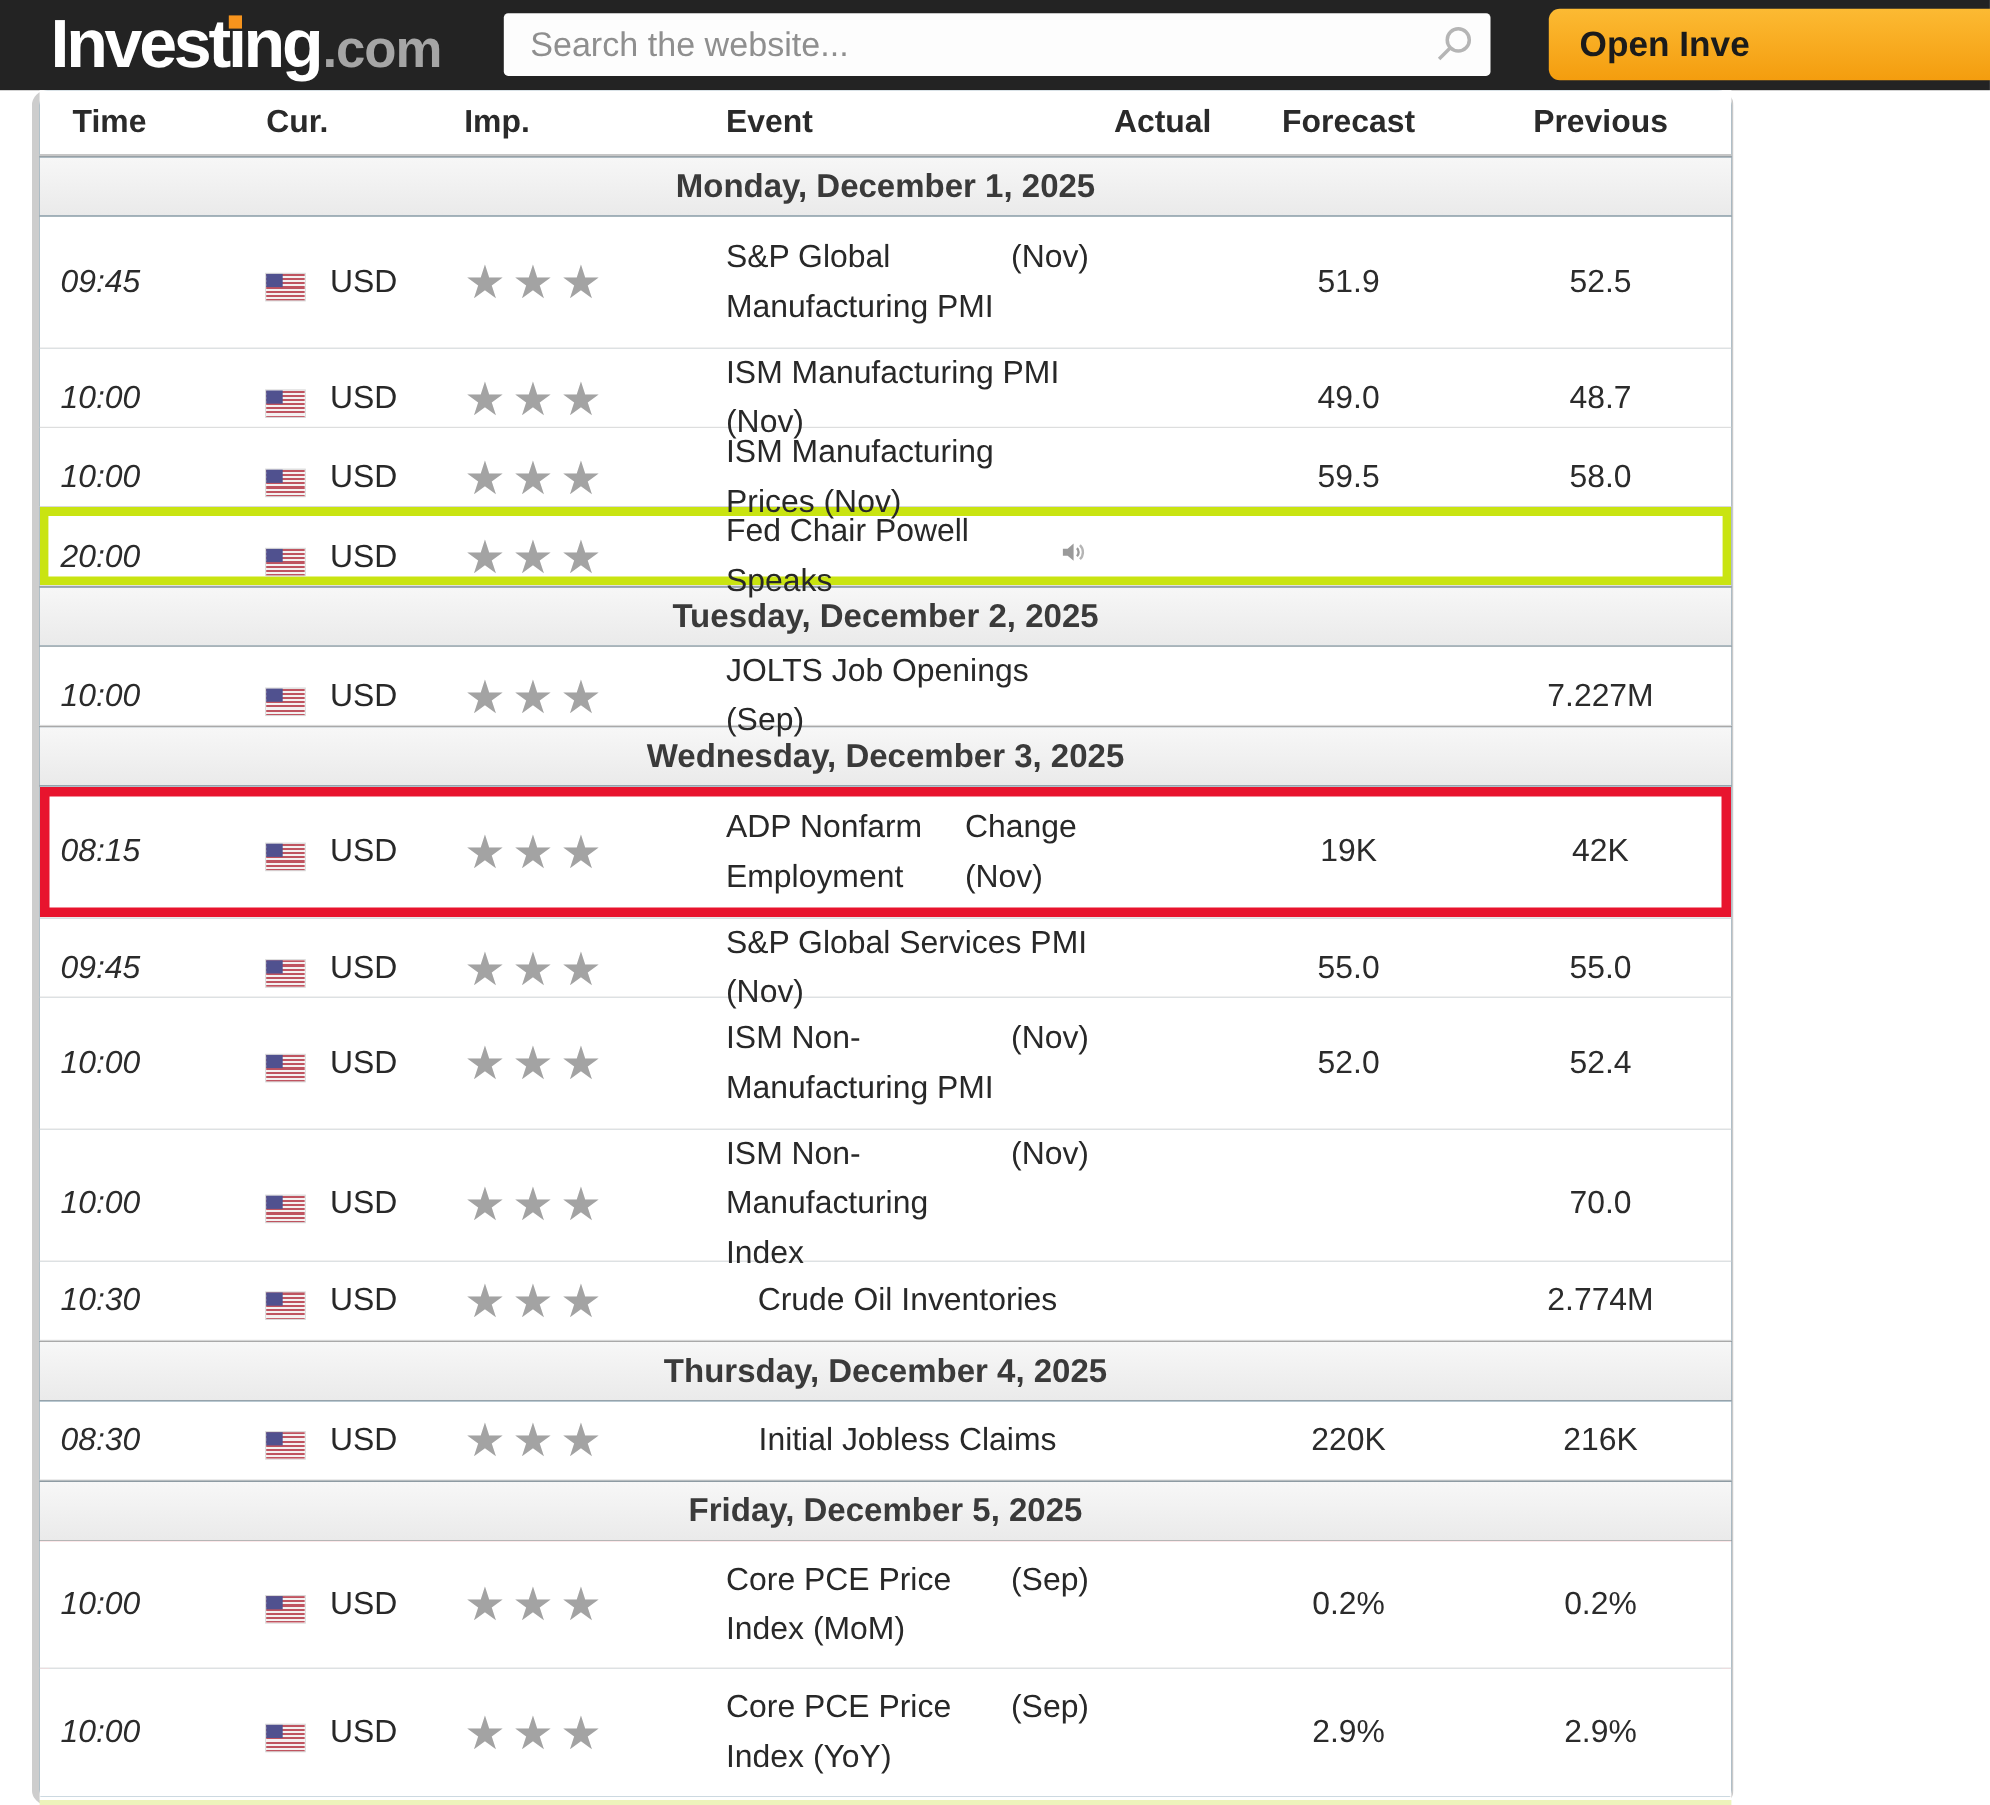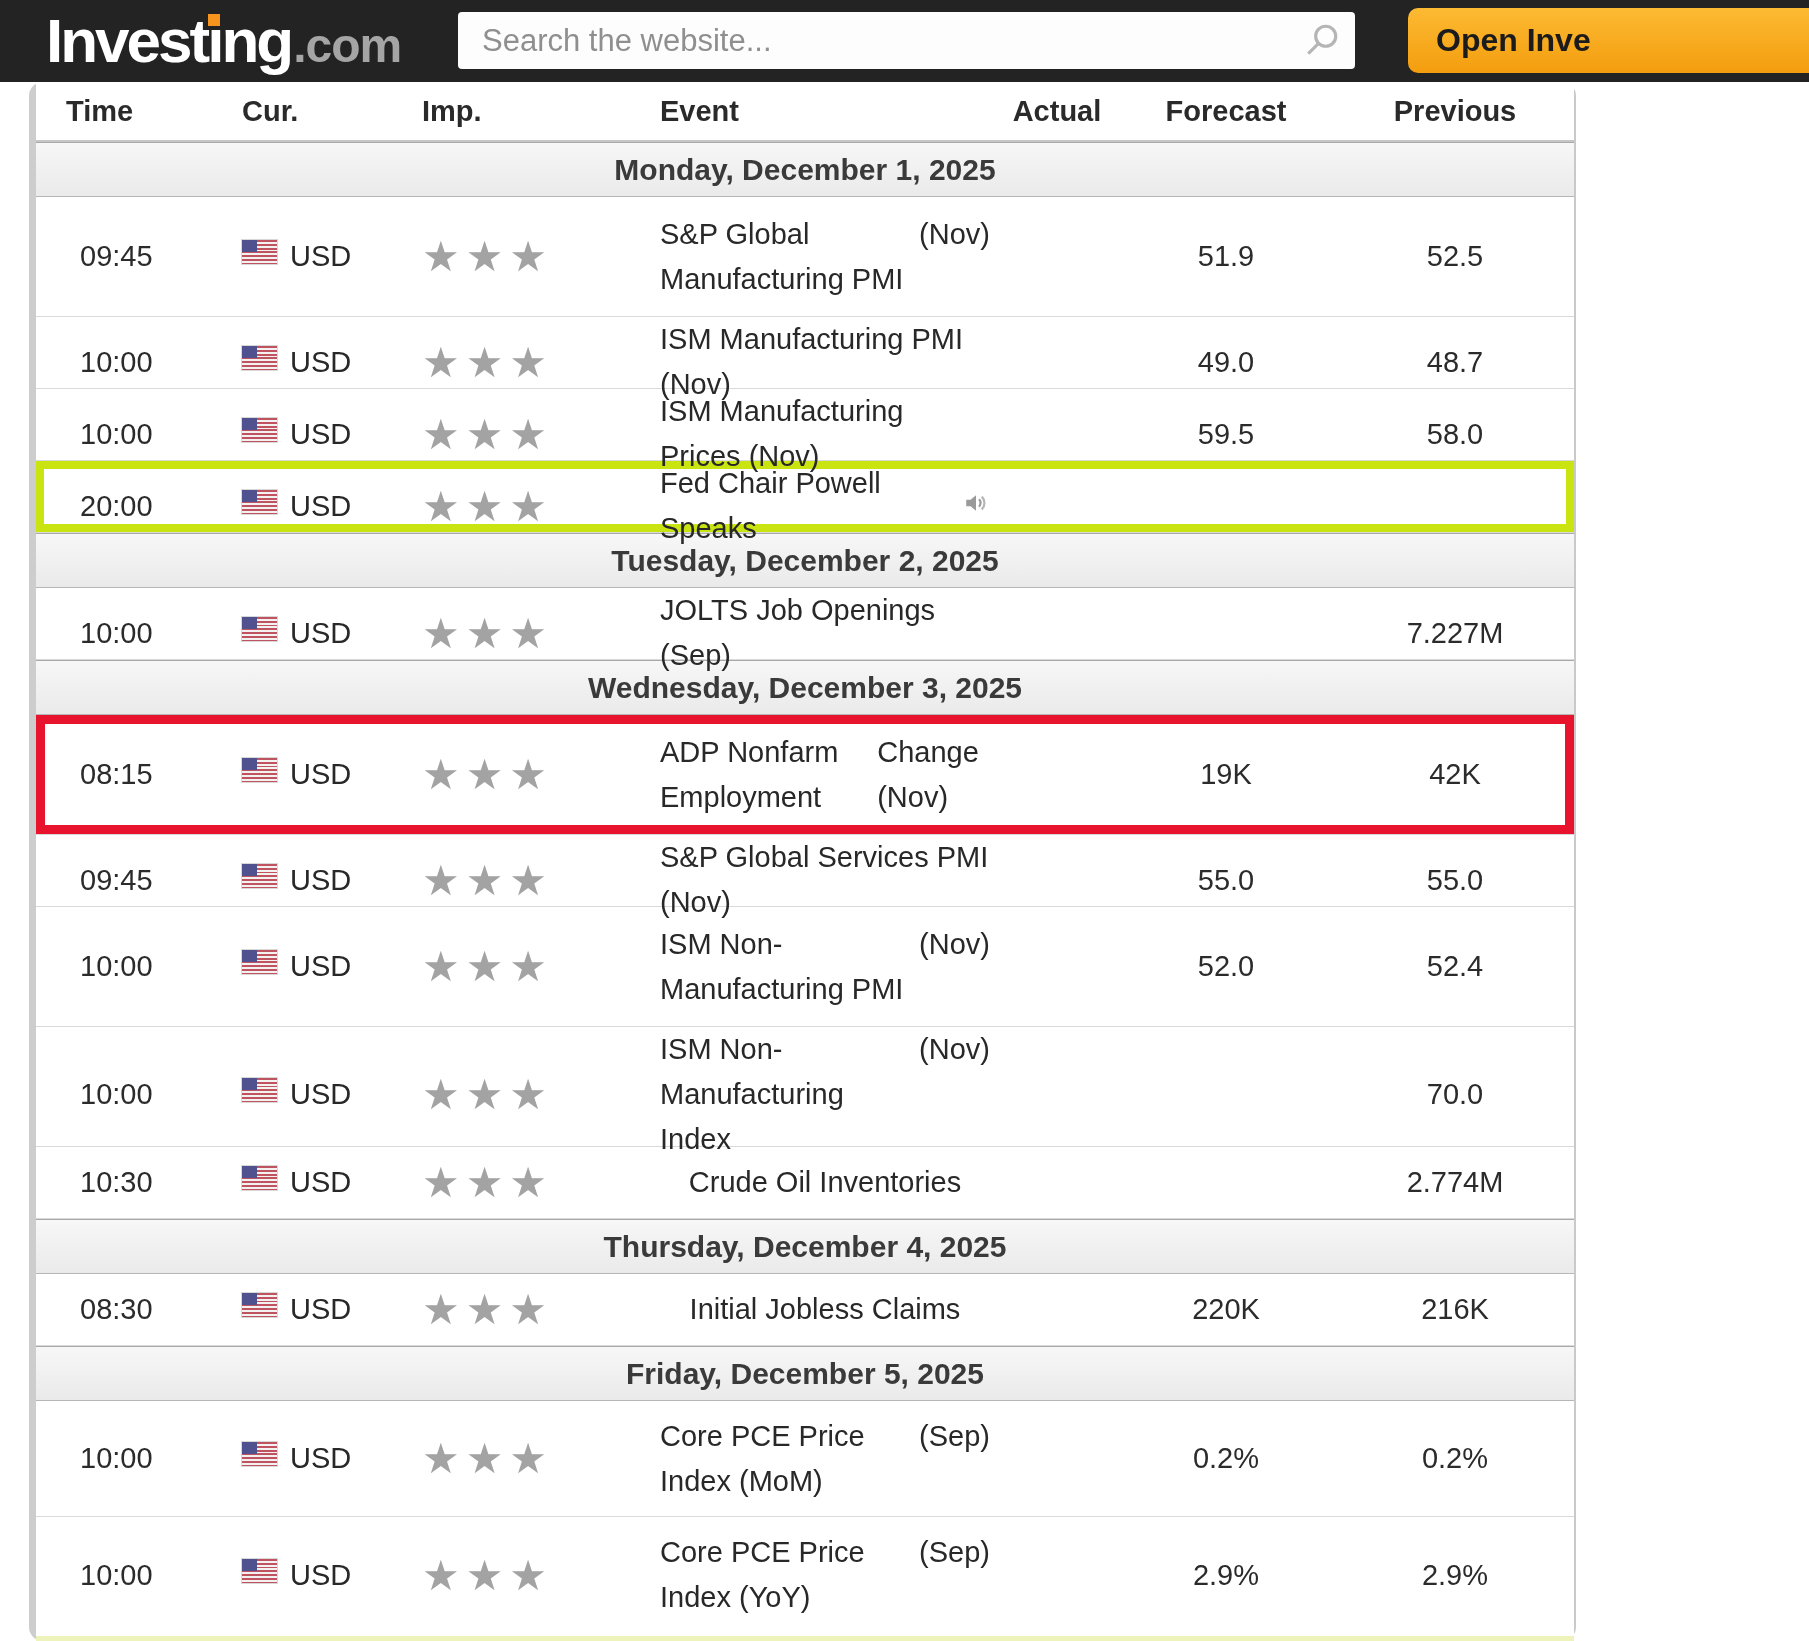--- a/index.html
+++ b/index.html
@@ -44,22 +44,22 @@
   .date { height:55px; display:flex; align-items:center; justify-content:center;
           background:linear-gradient(180deg,#f7f7f7,#eaeaea);
           border-top:1px solid #a9a9a9; border-bottom:1px solid #b6b6b6;
           font-size:30px; font-weight:bold; color:#3a3a3a; }
 
   .event { border-bottom:1px solid #d9d9d9; font-size:29px; color:#282828; background:#fff; }
   .event.h1 { height:72px; }
   .event.h2 { height:120px; }
   .event.h2s{ height:116px; }
 
-  .c-time { padding-left:44px; color:#2b2b2b; }
-  .c-cur  { padding-left:28px; display:flex; align-items:flex-start; gap:13px; }
+  .c-time { padding-left:19px; color:#2b2b2b;font-style:italic; }
+  .c-cur  { padding-left:28px; display:flex; align-items:flex-end; gap:23px; }
   .flag { width:35px; height:24px; position:relative; flex:none;
           background:repeating-linear-gradient(180deg,#bf5460 0 1.9px,#f4f1f1 1.9px 3.8px);
           box-shadow:0 0 0 1px #d8d8d8; }
   .flag::before { content:''; position:absolute; left:0; top:0; width:15px; height:12px; background:#50518f; }
   .c-imp { padding-left:20px; font-size:42px; letter-spacing:6px; color:#a3a3a3; white-space:nowrap; }
   .c-event { padding-left:40px; padding-right:8px; line-height:45px;
              display:flex; flex-direction:row; justify-content:center; cursor:pointer; }
   .c-event .l1, .c-event .l2 { display:block; }
   .l1-row { display:flex; align-items:center; gap:14px; }
   .c-num { text-align:center; color:#2b2b2b; }

